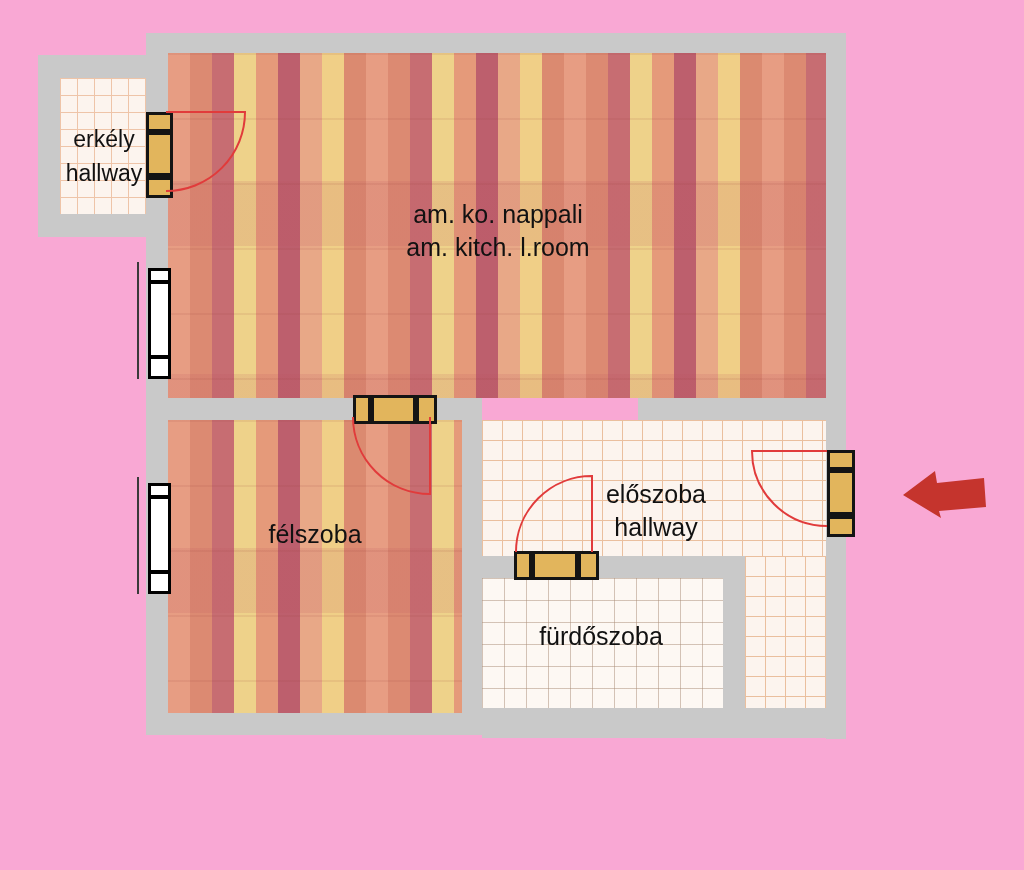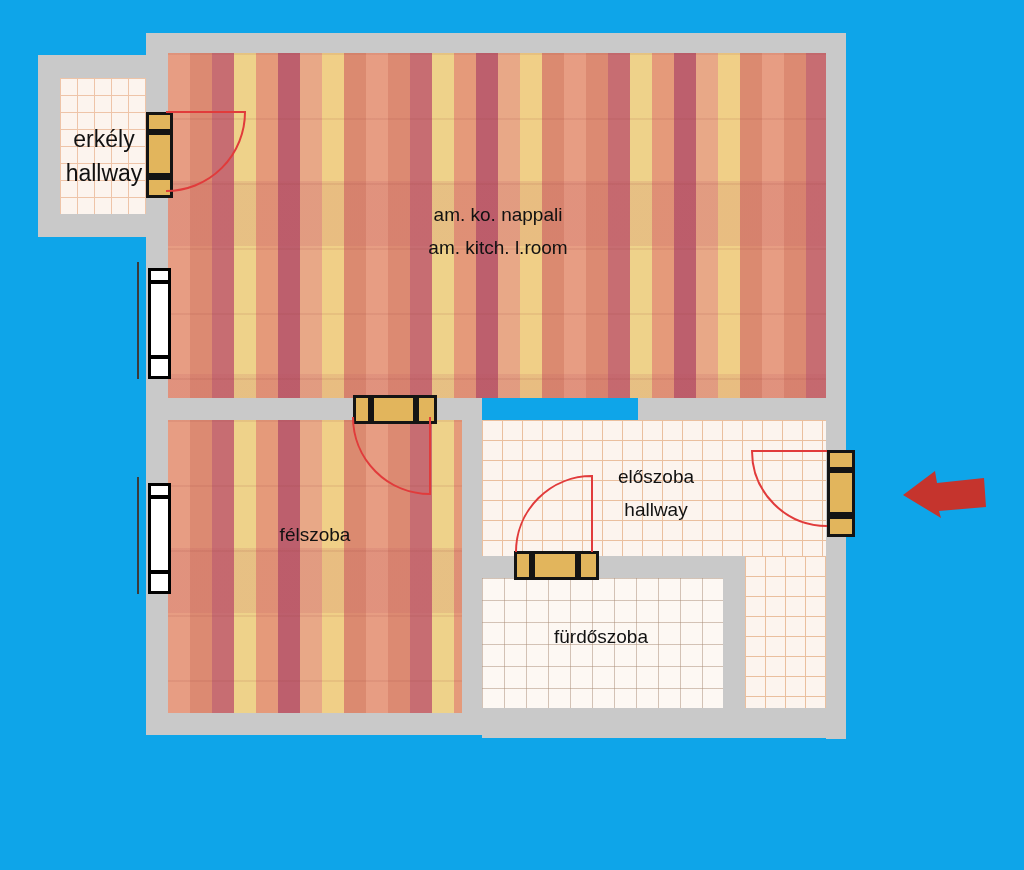--- a/index.html
+++ b/index.html
@@ -1,17 +1,17 @@
 <!DOCTYPE html>
 <html><head>
 <meta charset="utf-8">
 <style>
   html,body{margin:0;padding:0;background:#fff;}
   #canvas{
-    position:relative;width:1024px;height:870px;background:#0ea5e9;overflow:hidden;
+    position:relative;width:1024px;height:870px;background:#f9a8d4;overflow:hidden;
     font-family:"Liberation Sans", sans-serif;color:#111;
   }
   .wall{position:absolute;background:#c9c9c9;}
   .floor-wood{
     position:absolute;
     background-color:#e39a7e;
     background-image:
       repeating-linear-gradient(180deg, rgba(150,60,55,0.10) 0 2px, transparent 2px 65px),
       repeating-linear-gradient(180deg, transparent 0 128px, rgba(186,80,92,0.14) 128px 193px),
       repeating-linear-gradient(90deg,
@@ -54,21 +54,21 @@
       #e2b55c 0 17%, #141414 17% 25%, #e2b55c 25% 73%, #141414 73% 81%, #e2b55c 81% 100%);}
   .door-h{background:linear-gradient(90deg,
       #e2b55c 0 15%, #141414 15% 23%, #e2b55c 23% 73%, #141414 73% 81%, #e2b55c 81% 100%);}
   .window{
     position:absolute;background:#fff;border:3px solid #000;
     background-image:linear-gradient(180deg,
       transparent 0 9px, #000 9px 13px, transparent 13px 84px, #000 84px 88px, transparent 88px);
   }
   .winline{position:absolute;width:2px;background:#3a3a3a;}
   .room-label{
-    position:absolute;text-align:center;font-size:19px;line-height:33px;
+    position:absolute;text-align:center;font-size:25px;line-height:33px;
     color:#111;white-space:nowrap;
   }
   .room-label span{display:block;}
   .label-balcony{font-size:23px;line-height:34px;}
   svg{position:absolute;left:0;top:0;}
 </style>
 </head>
 <body>
 
 <div id="canvas">
@@ -120,21 +120,21 @@
 
   <div class="room-label" style="left:348px;top:198px;width:300px;">
     <span>am. ko. nappali</span>
     <span>am. kitch. l.room</span>
   </div>
 
   <div class="room-label" style="left:190px;top:518px;width:250px;">
     <span>félszoba</span>
   </div>
 
-  <div class="room-label" style="left:556px;top:460px;width:200px;text-align:center;">
+  <div class="room-label" style="left:556px;top:478px;width:200px;text-align:center;">
     <span>előszoba</span>
     <span>hallway</span>
   </div>
 
   <div class="room-label" style="left:481px;top:620px;width:240px;">
     <span>fürdőszoba</span>
   </div>
 
 </div>
 

